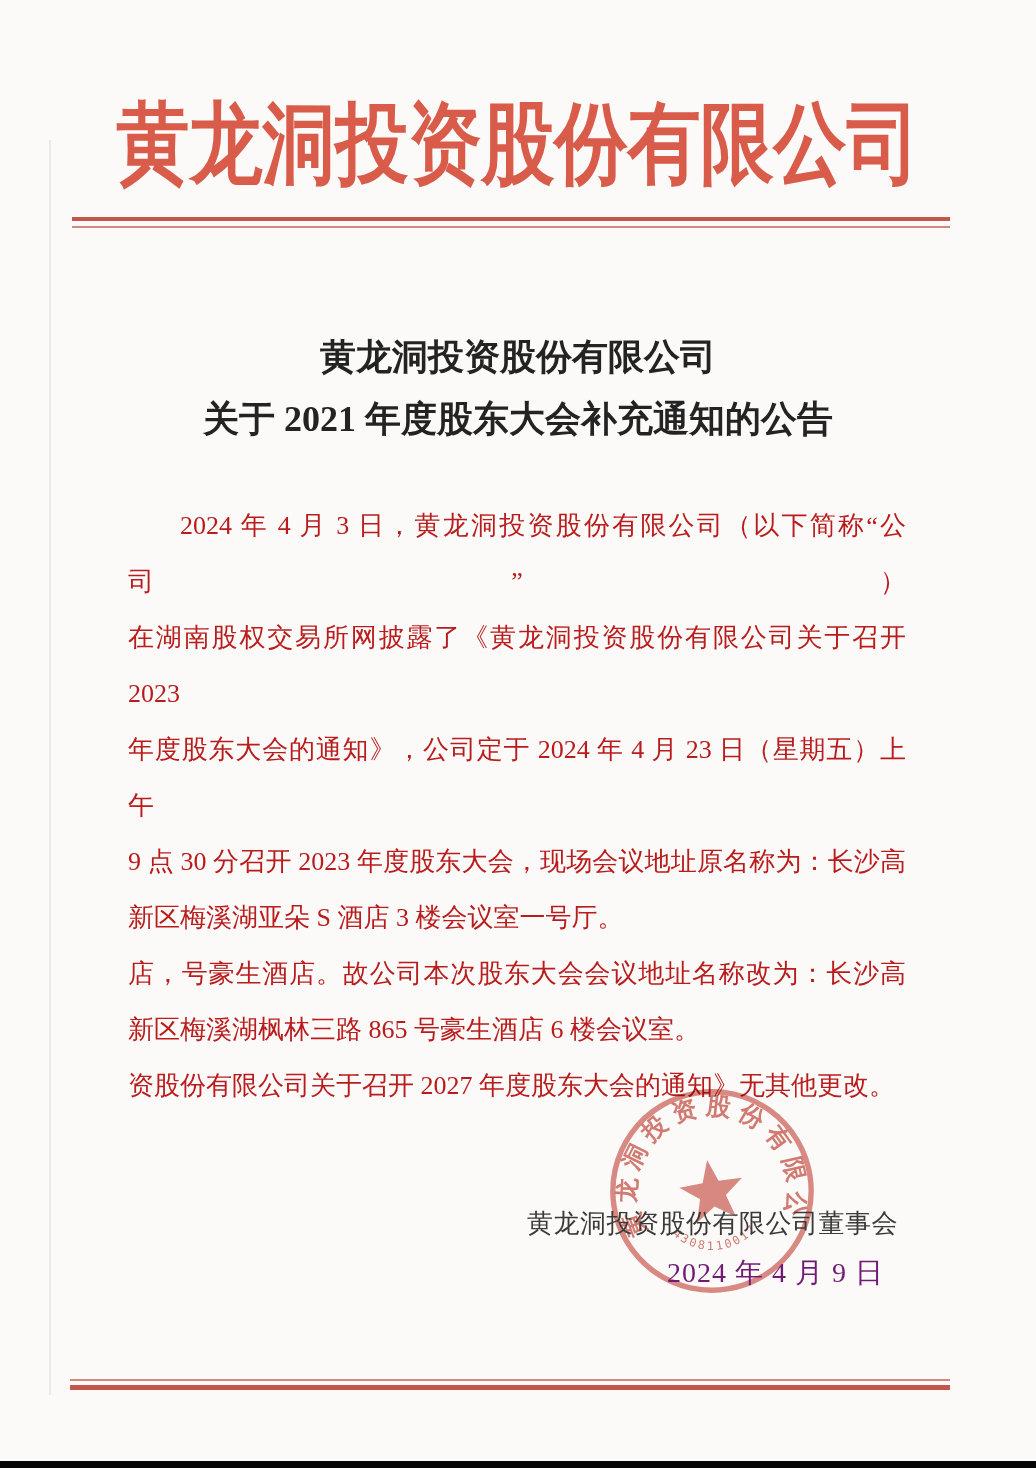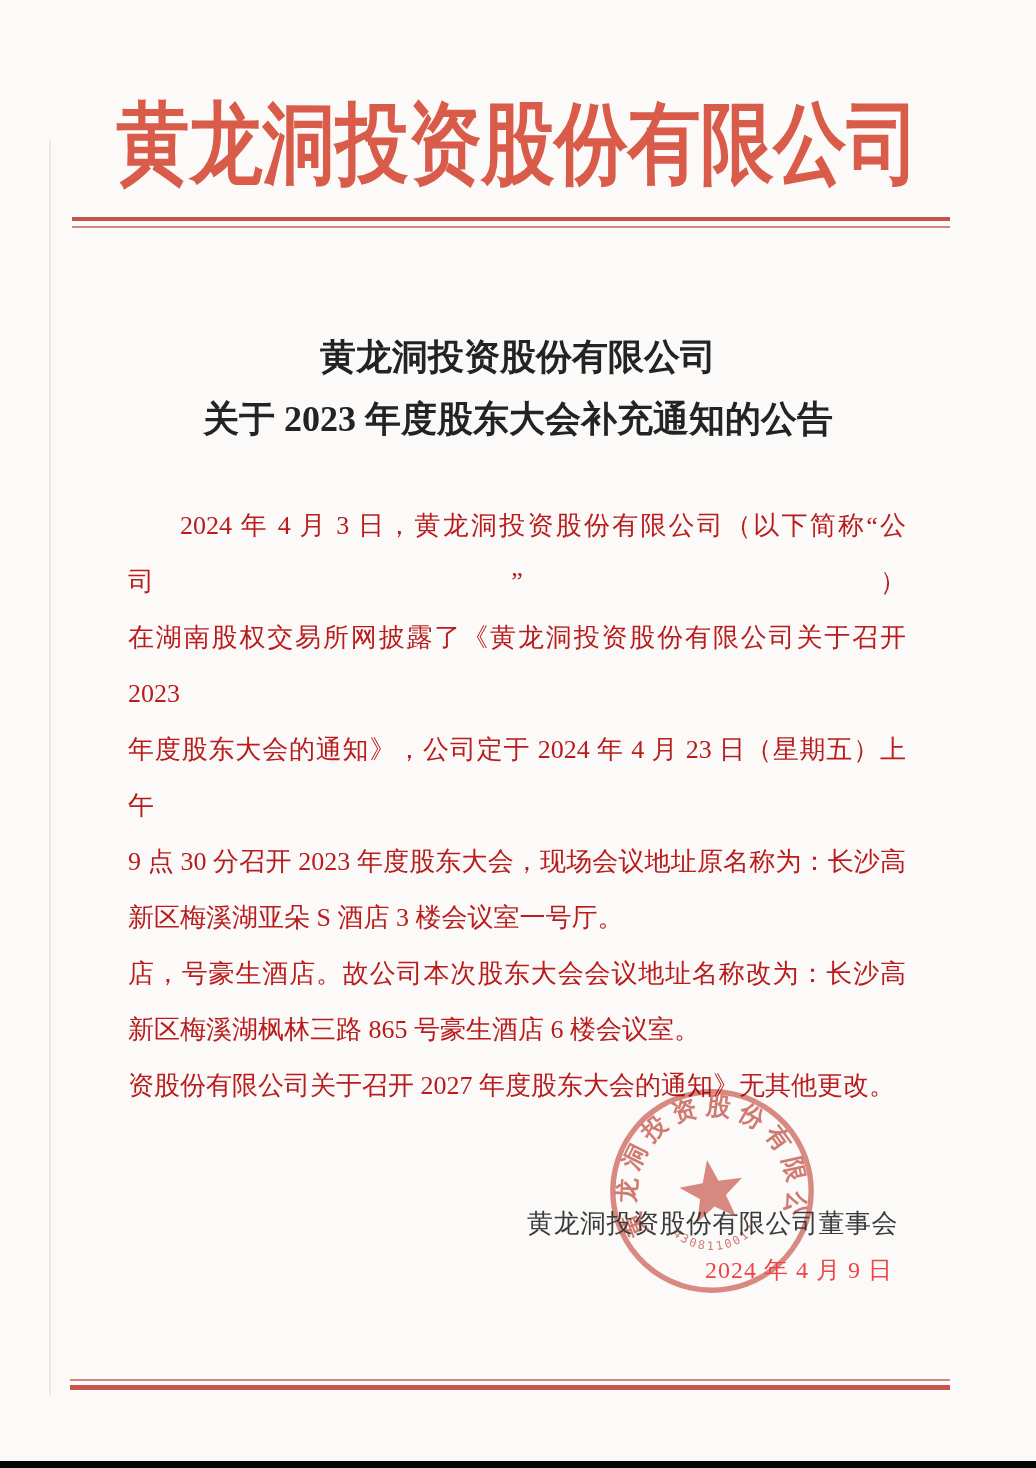--- a/index.html
+++ b/index.html
@@ -33,22 +33,22 @@
   }
   .line{width:100%;white-space:nowrap;}
   .line.justify{white-space:normal;text-align:justify;text-align-last:justify;}
   .line.indent{text-indent:2em;}
   
   .sig-committee{
     position:absolute;right:138px;top:1206px;
     font-size:26px;color:#3a3a3a;white-space:nowrap;letter-spacing:0.5px;
   }
   .sig-date{
-    position:absolute;right:143px;top:1254px;
-    font-size:24px;color:#ef4444;white-space:nowrap;letter-spacing:1px;
+    position:absolute;right:152px;top:1254px;
+    font-size:28px;color:#701a75;white-space:nowrap;letter-spacing:1px;
   }
   
   .seal{
     position:absolute;left:604px;top:1080px;width:216px;height:222px;
     opacity:0.82;mix-blend-mode:multiply;
     transform:rotate(-9deg);
   }
   
   .rule-bottom{position:absolute;left:70px;width:880px;top:1379px;}
   .rule-bottom .thin{height:2px;background:#d08980;}
@@ -63,21 +63,21 @@
 <div class="letterhead">黄龙洞投资股份有限公司</div>
 
 <div class="rule-top">
   <div class="thick"></div>
   <div class="gap"></div>
   <div class="thin"></div>
 </div>
 
 <div class="doc-title">
   <div>黄龙洞投资股份有限公司</div>
-  <div>关于 2023 年度股东大会补充通知的公告</div>
+  <div>关于 2021 年度股东大会补充通知的公告</div>
 </div>
 
 <div class="body-text">
   <div class="line justify indent">2024 年 4 月 3 日，黄龙洞投资股份有限公司（以下简称“公司”）</div>
   <div class="line justify">在湖南股权交易所网披露了《黄龙洞投资股份有限公司关于召开 2023</div>
   <div class="line justify">年度股东大会的通知》，公司定于 2024 年 4 月 23 日（星期五）上午</div>
   <div class="line justify">9 点 30 分召开 2023 年度股东大会，现场会议地址原名称为：长沙高</div>
   <div class="line">新区梅溪湖亚朵 S 酒店 3 楼会议室一号厅。</div>
   <div class="line justify">店，号豪生酒店。故公司本次股东大会会议地址名称改为：长沙高</div>
   <div class="line">新区梅溪湖枫林三路 865 号豪生酒店 6 楼会议室。</div>

